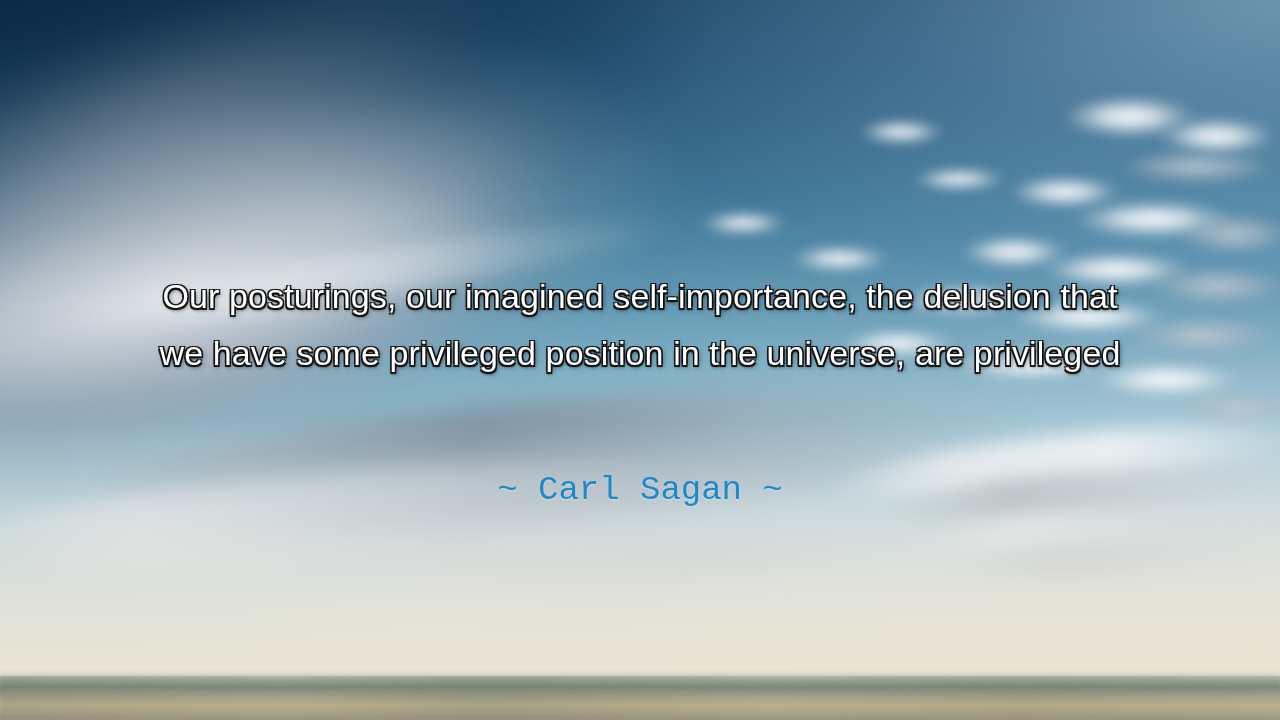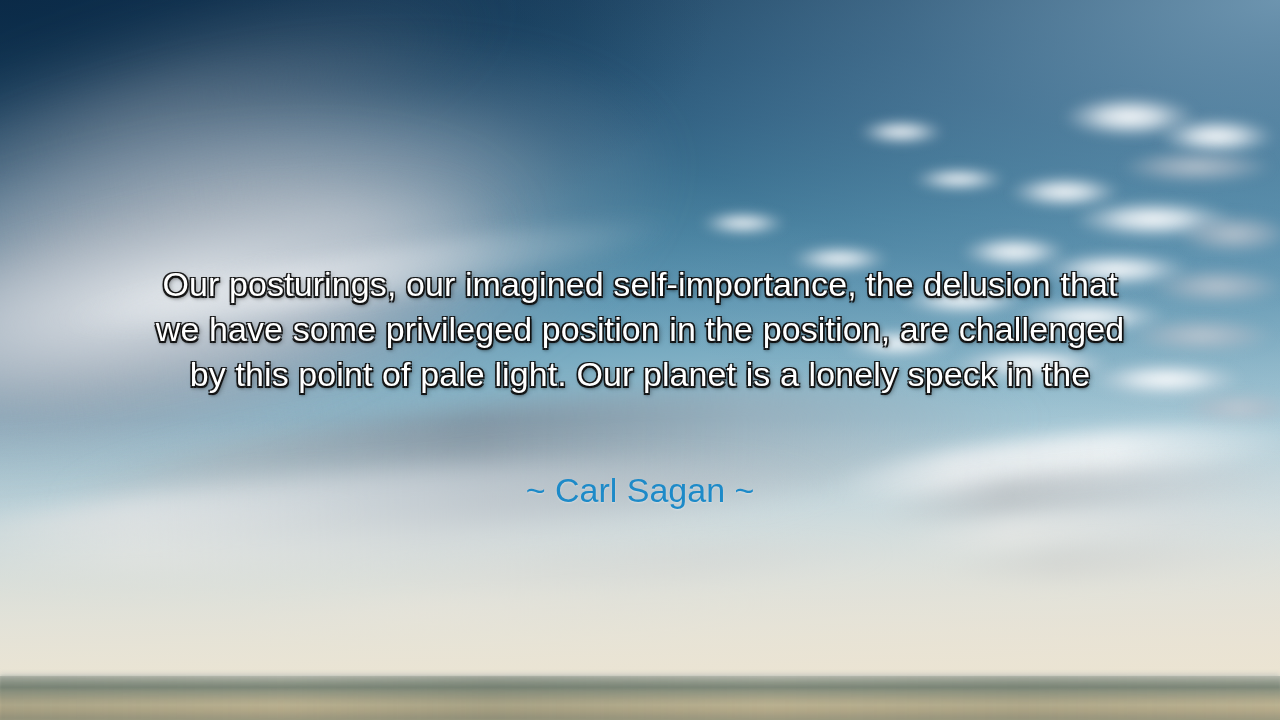--- a/index.html
+++ b/index.html
@@ -226,42 +226,42 @@
   
   .quote-wrap {
     position: absolute;
     left: 0; right: 0;
     top: 262px;
     text-align: center;
     padding: 0 96px;
     box-sizing: border-box;
   }
   .quote-text {
-    margin: 0;
+    margin: 12px;
     font-family: "Liberation Sans", sans-serif;
     font-size: 34px;
     line-height: 45px;
     font-weight: 400;
     color: #ffffff;
     letter-spacing: 0.1px;
     text-shadow:
       -1.5px -1.5px 0 rgba(15,15,15,0.92),
        1.5px -1.5px 0 rgba(15,15,15,0.92),
       -1.5px  1.5px 0 rgba(15,15,15,0.92),
        1.5px  1.5px 0 rgba(15,15,15,0.92),
        0px    2px   3px rgba(0,0,0,0.55),
        2px    2px   5px rgba(0,0,0,0.45);
   }
   .attribution {
     position: absolute;
     left: 0; right: 0;
     top: 468px;
     margin: 0;
     text-align: center;
-    font-family: Liberation Sans, sans-serif;
+    font-family: Liberation Mono, monospace;
     font-size: 34px;
     line-height: 45px;
     font-weight: 400;
     color: #1d8ac8;
     text-shadow: 0 1px 2px rgba(255,255,255,0.35);
   }
 </style>
 </head>
 <body>
 
@@ -329,19 +329,18 @@
 
     <div class="haze"></div>
   </div>
 
   <div class="horizon-line"></div>
   <div class="ground"></div>
   <div class="ground-streaks"></div>
 
   <div class="quote-wrap">
     <p class="quote-text">Our posturings, our imagined self-importance, the delusion that</p>
-    <p class="quote-text">we have some privileged position in the position, are challenged</p>
-    <p class="quote-text">by this point of pale light. Our planet is a lonely speck in the</p>
+    <p class="quote-text">we have some privileged position in the universe, are privileged</p>
   </div>
 
   <p class="attribution">~ Carl Sagan ~</p>
 
 </div>
 
 </body></html>

